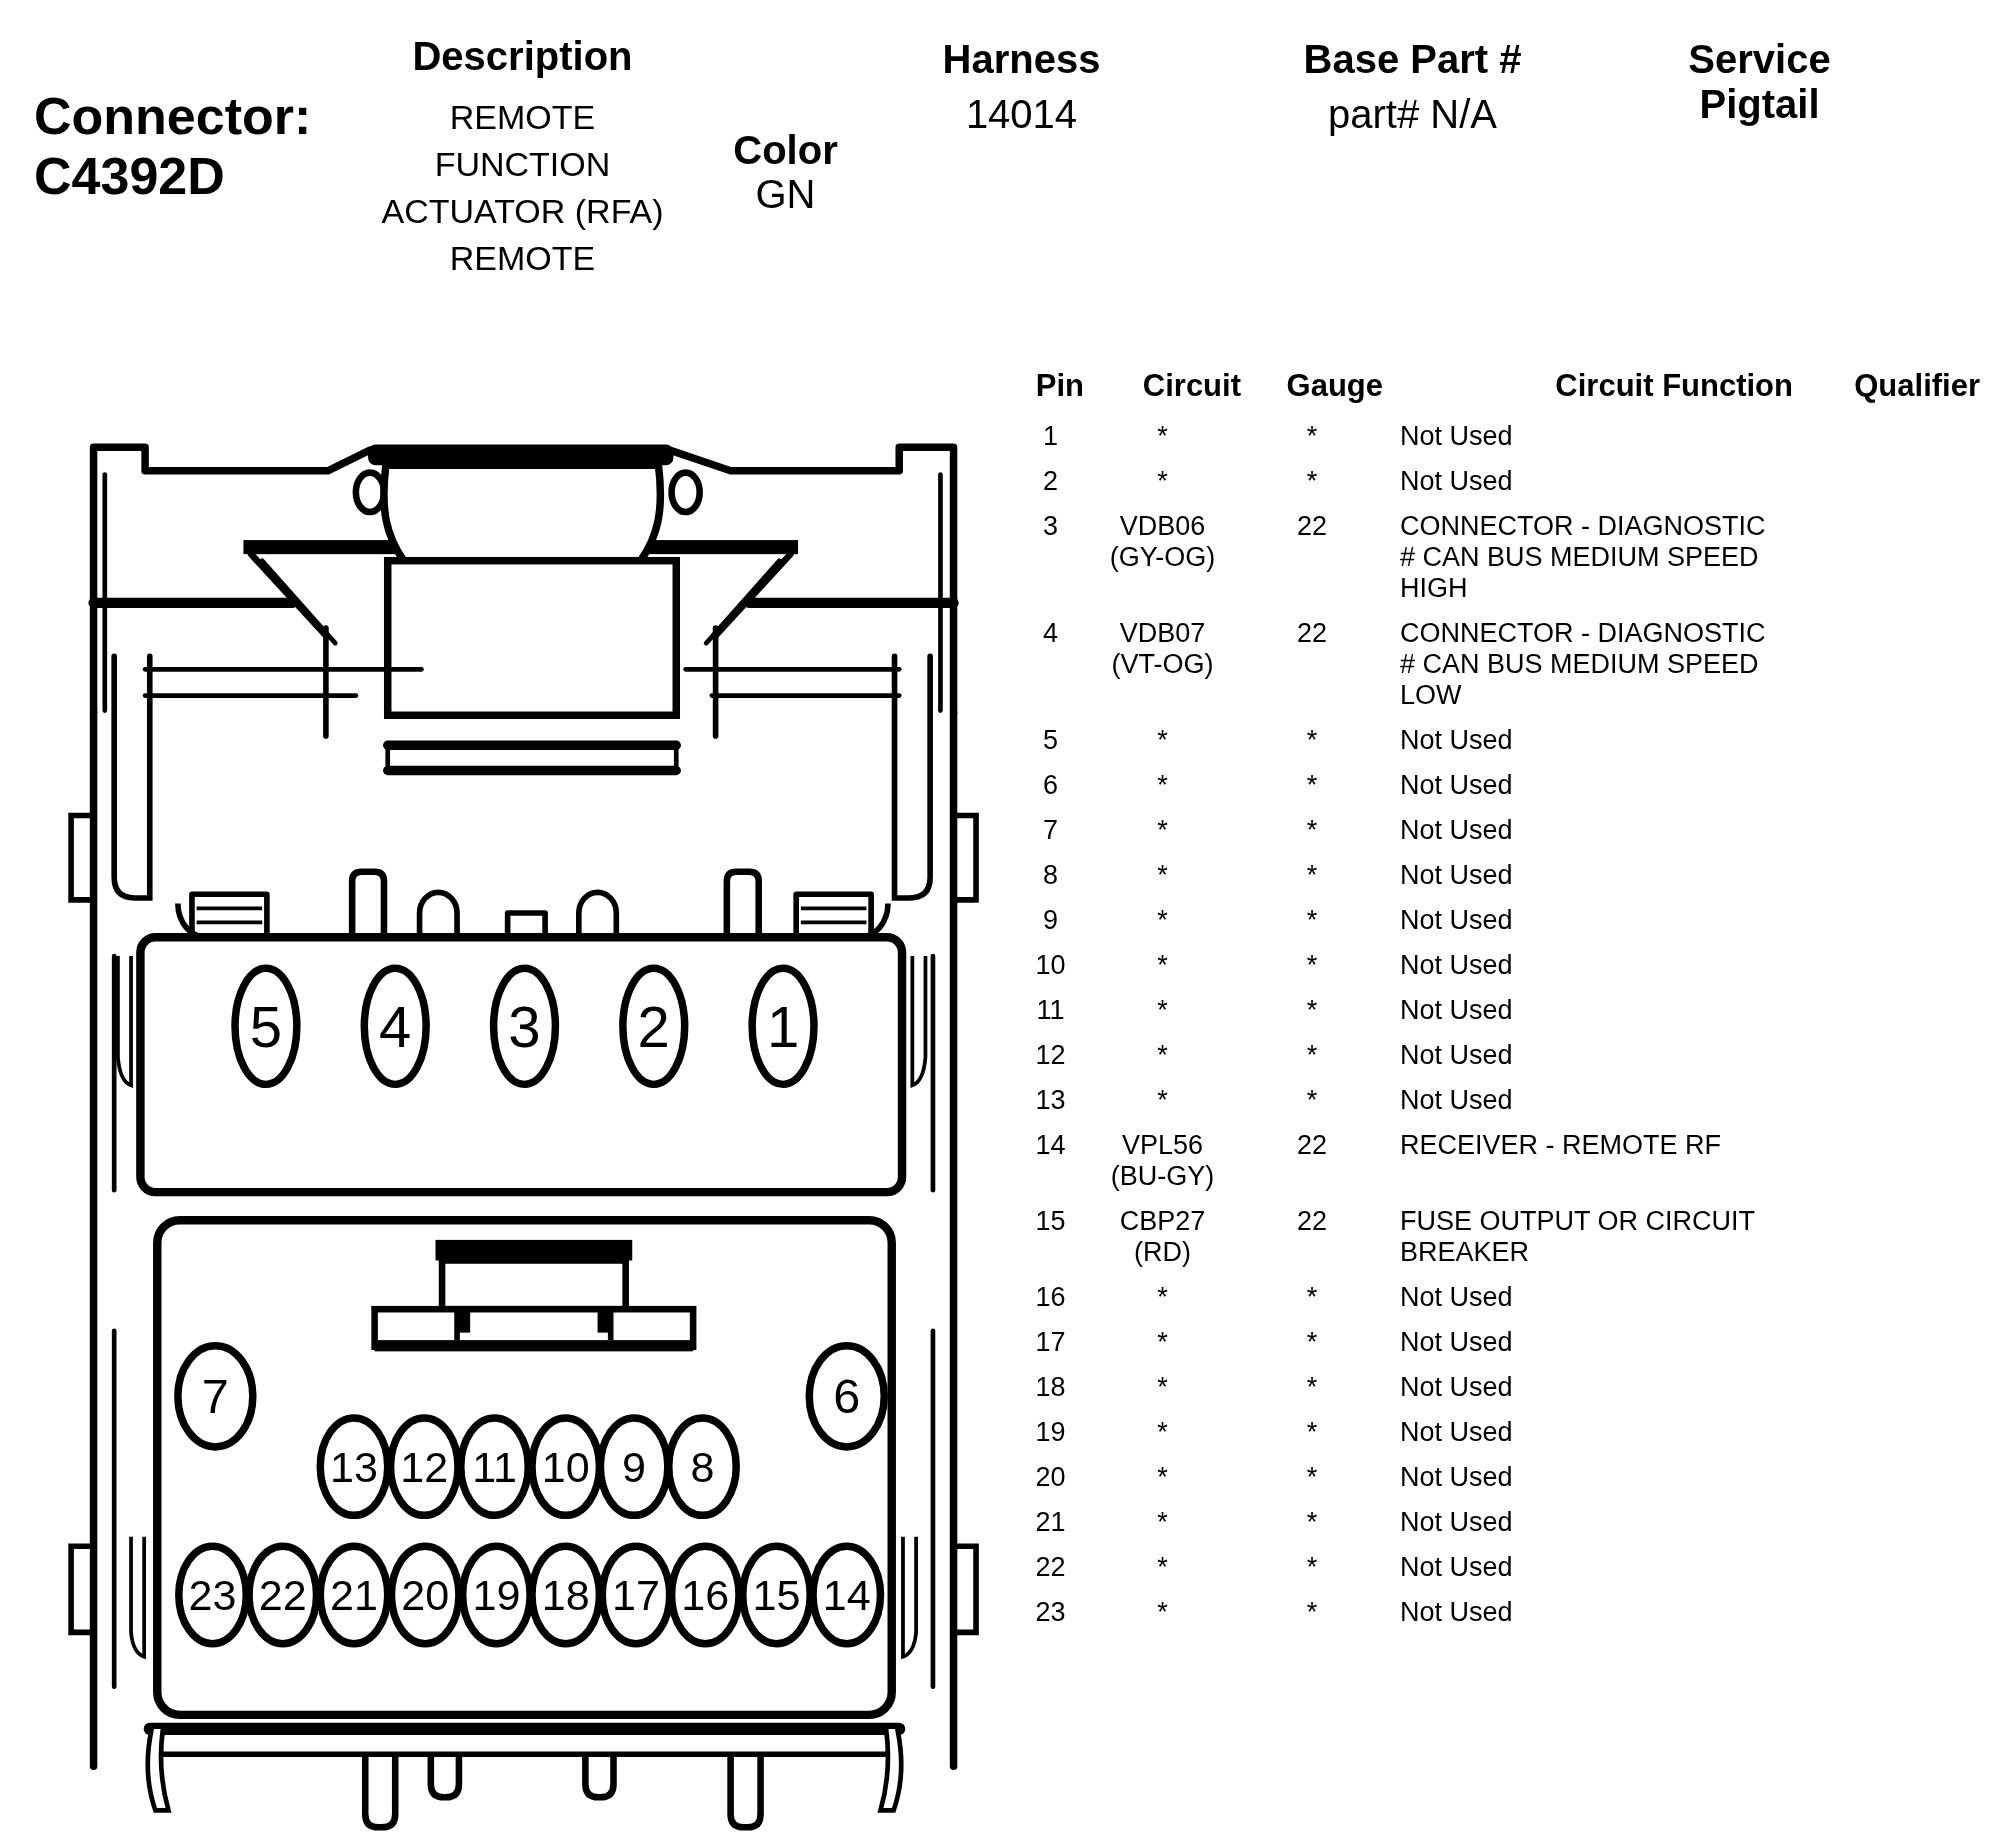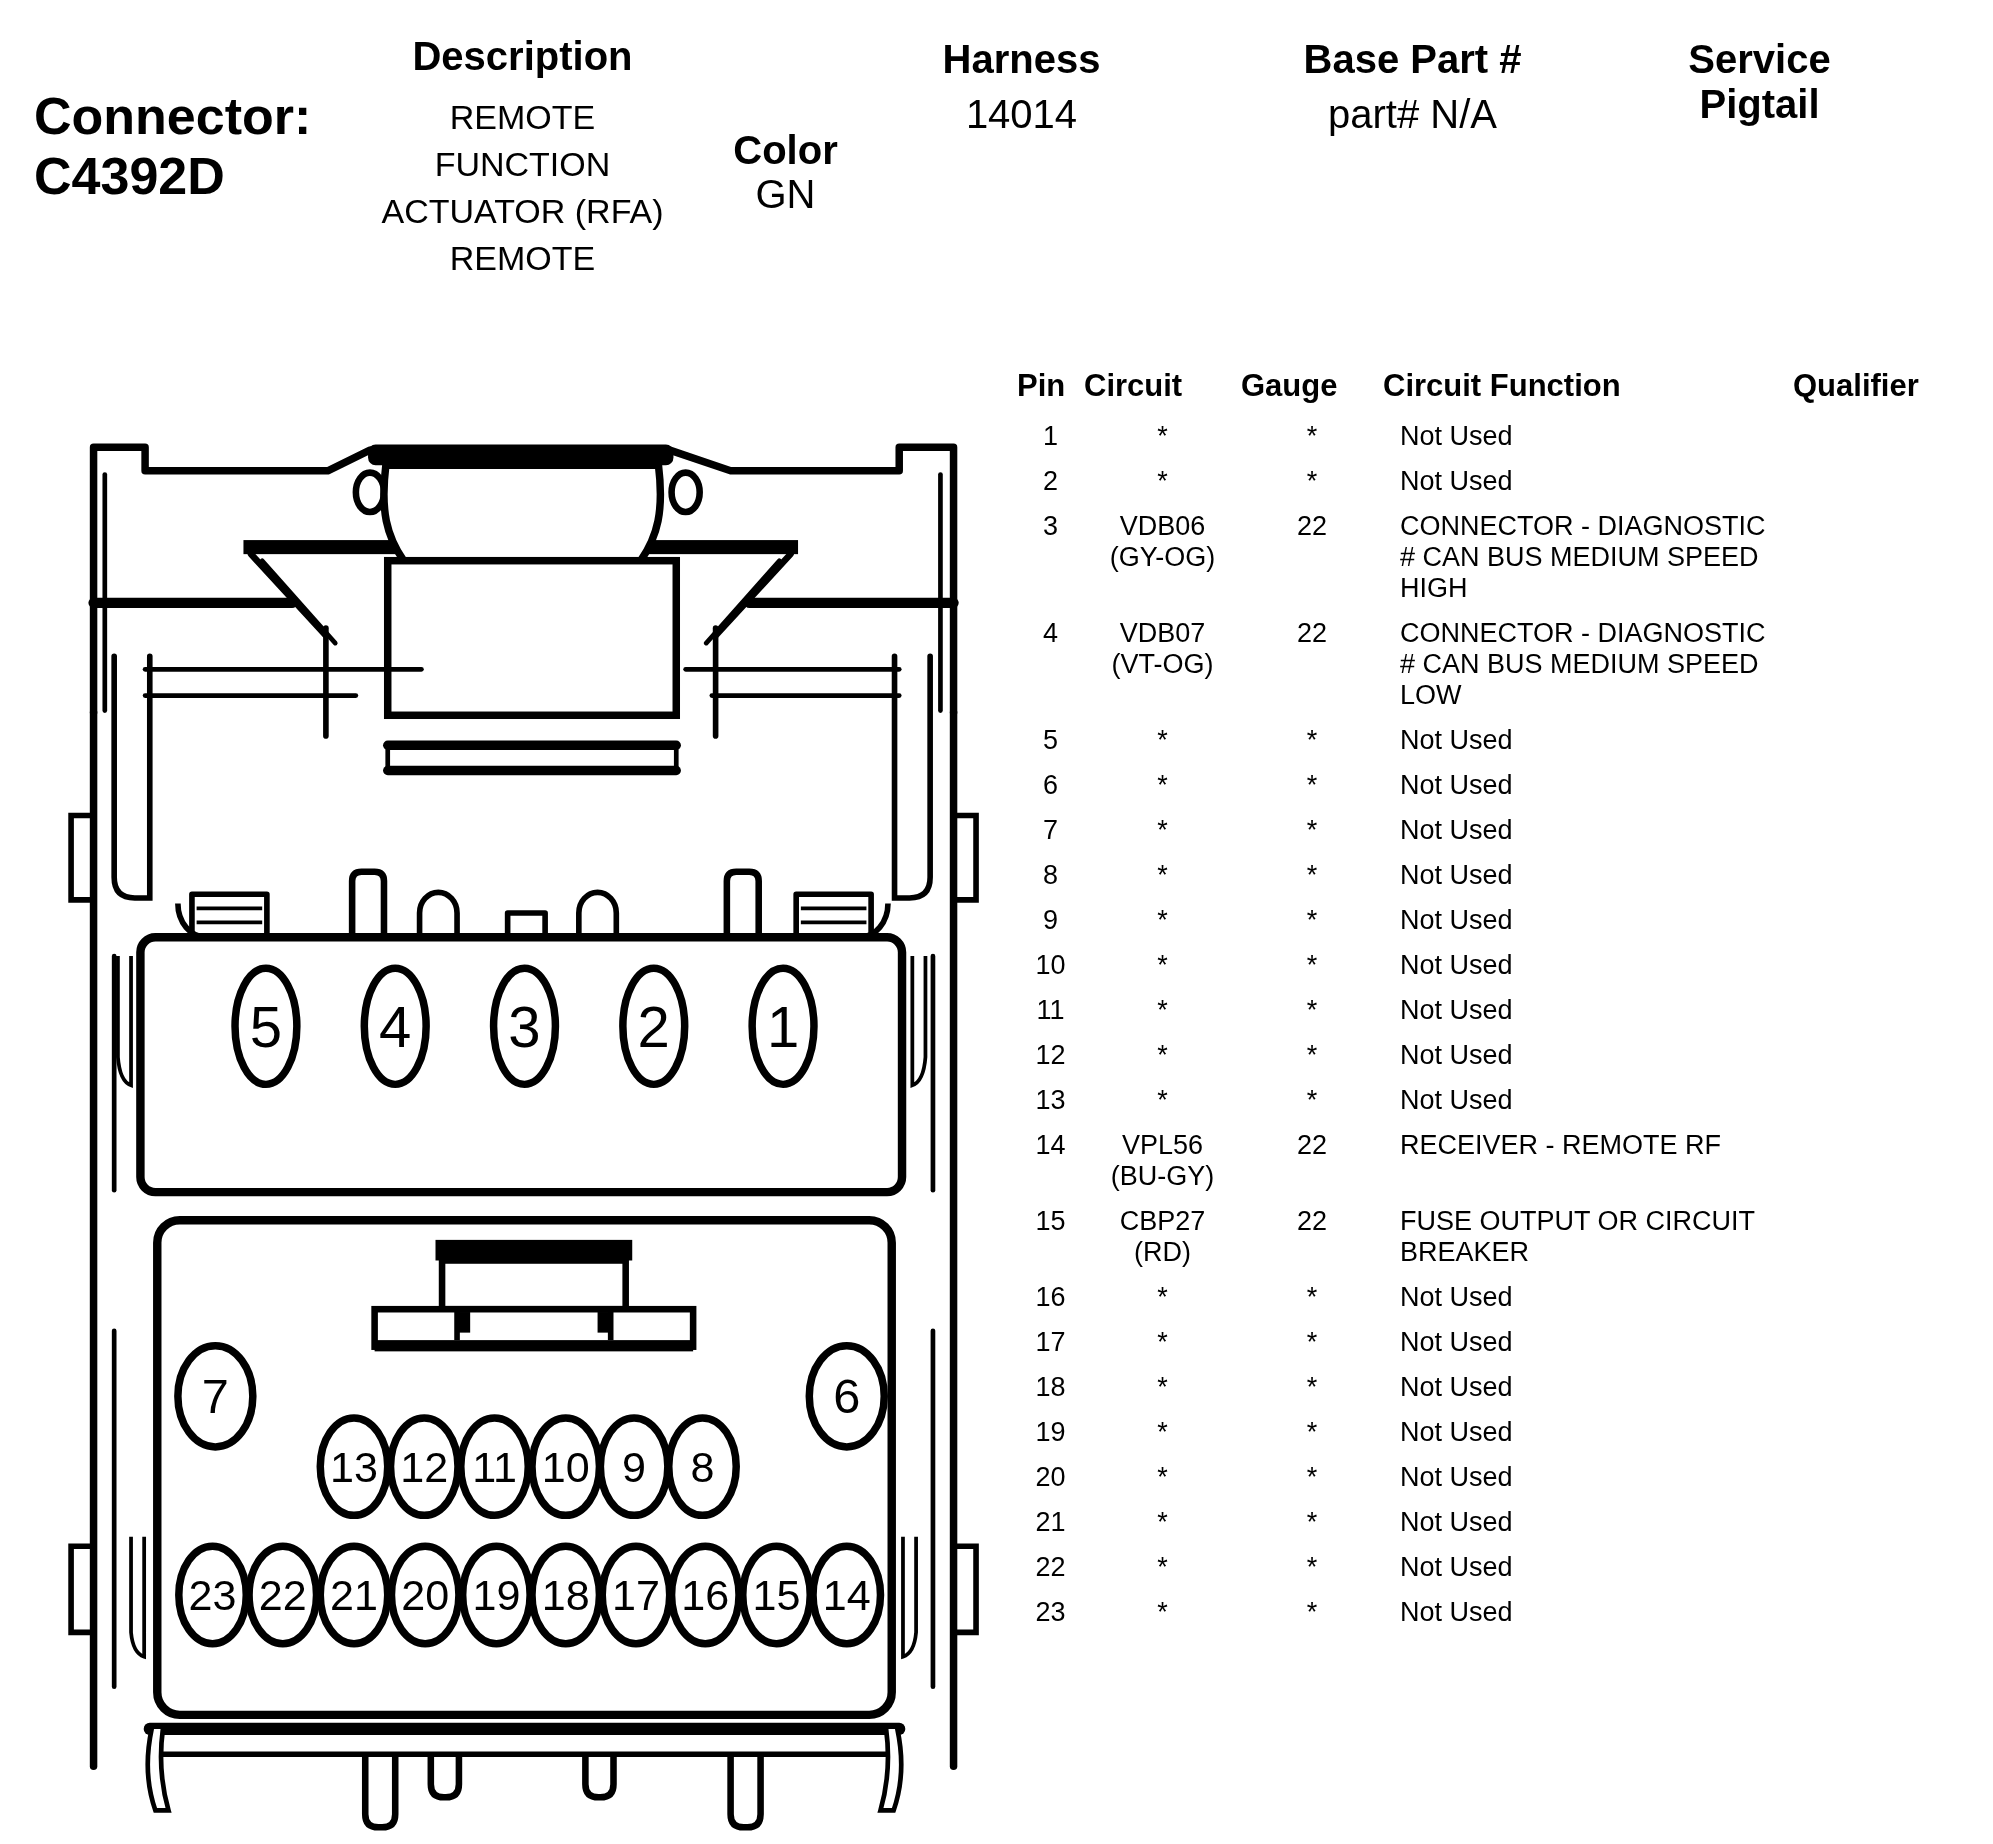--- a/index.html
+++ b/index.html
@@ -17,21 +17,21 @@
   .color-val{left:715px;width:141px;top:172px;}
   .harness-label{left:928px;width:187px;top:37px;}
   .harness-val{left:928px;width:187px;top:92px;}
   .basepart-label{left:1300px;width:225px;top:37px;}
   .basepart-val{left:1300px;width:225px;top:92px;}
   .pigtail-label{left:1647px;width:225px;top:37px;}
   
   .pintable{position:absolute;left:1017px;top:368px;width:974px;}
   .tgrid{display:grid;grid-template-columns:67px 157px 142px 410px 187px;}
   .thead{font-weight:bold;font-size:31px;margin-bottom:17px;}
-  .thead > div{text-align:left;}
+  .thead > div{text-align:right;}
   .trow{font-size:27px;line-height:31px;margin-bottom:14px;}
   .c{text-align:center;}
   .c-func{text-align:left;padding-left:17px;}
   .c-qual{text-align:center;}
   
   .diagram-svg{position:absolute;left:56px;top:319px;}
   .pin-num{font-family:"Liberation Sans",sans-serif;fill:#000;}
 </style>
 </head>
 <body>

